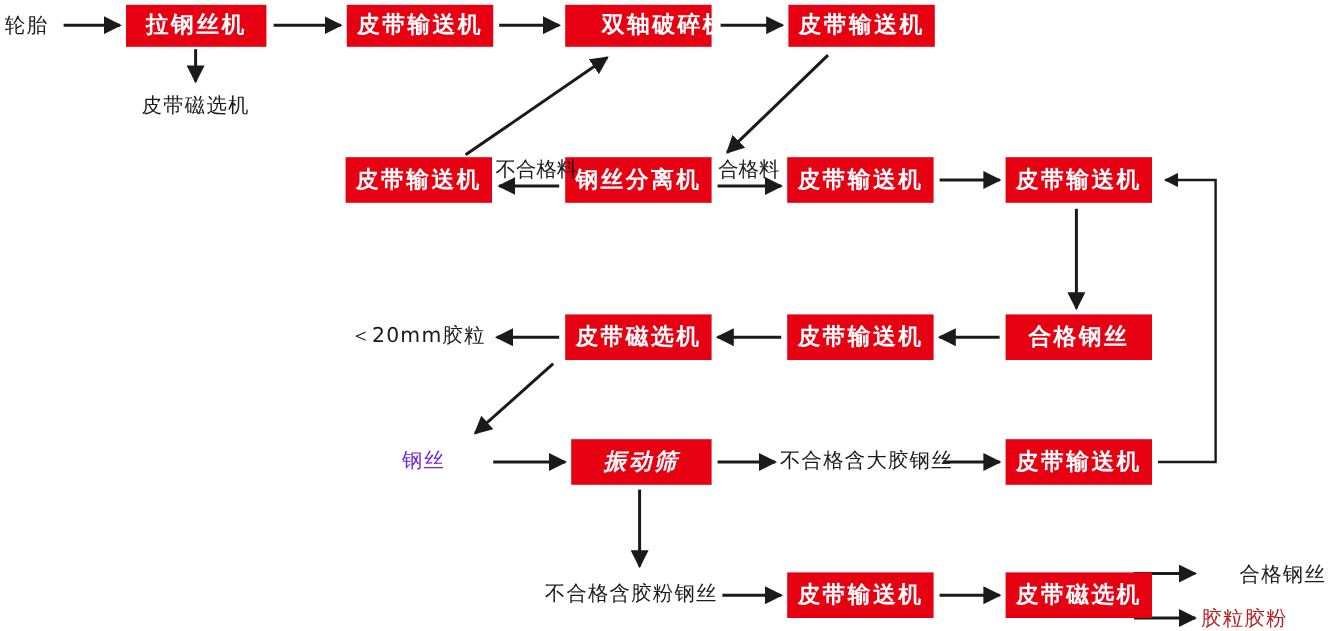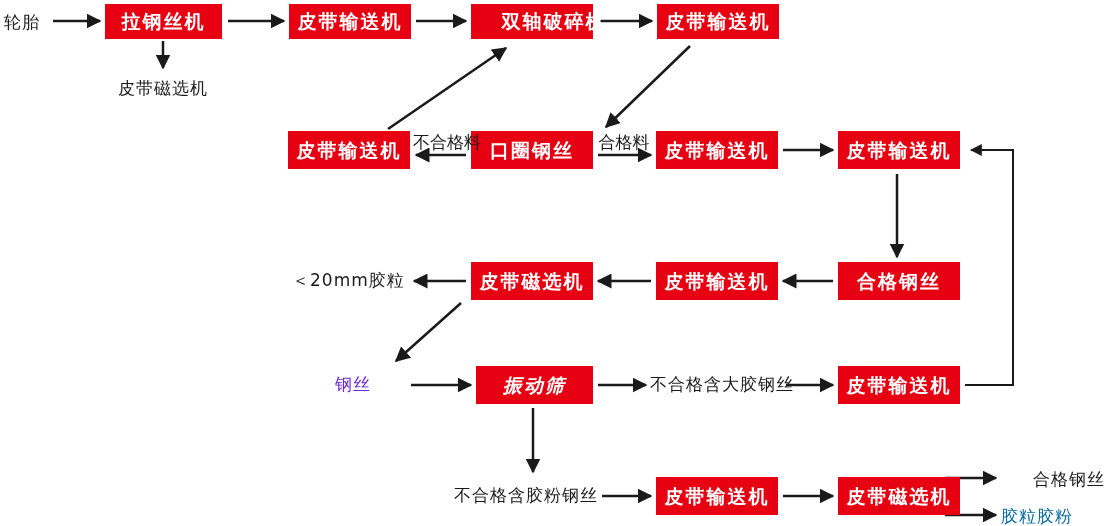--- a/index.html
+++ b/index.html
@@ -89,37 +89,37 @@
         <polyline points="945,515 996,515" fill="none" stroke="#1a1a1a" stroke-width="2.5" marker-end="url(#arrow)"></polyline>
       </g>
   </svg>
 
   <div id="node-layer">
       <div class="node" style="left: 105px; top: 4px; width: 117px; height: 35px; background: rgb(230, 0, 18); color: rgb(255, 255, 255); text-align: center;">拉钢丝机</div>
       <div class="node" style="left: 289px; top: 4px; width: 122px; height: 35px; background: rgb(230, 0, 18); color: rgb(255, 255, 255);">皮带输送机</div>
       <div class="node" style="left: 471px; top: 4px; width: 122px; height: 35px; background: rgb(230, 0, 18); color: rgb(255, 255, 255); padding-left: 44px;">双轴破碎机</div>
       <div class="node" style="left: 657px; top: 4px; width: 122px; height: 35px; background: rgb(230, 0, 18); color: rgb(255, 255, 255);">皮带输送机</div>
       <div class="node" style="left: 288px; top: 131px; width: 122px; height: 38px; background: rgb(230, 0, 18); color: rgb(255, 255, 255);">皮带输送机</div>
-      <div class="node" style="left: 471px; top: 131px; width: 122px; height: 38px; background: rgb(230, 0, 18); color: rgb(255, 255, 255);">口圈钢丝</div>
+      <div class="node" style="left: 471px; top: 131px; width: 122px; height: 38px; background: rgb(230, 0, 18); color: rgb(255, 255, 255);">钢丝分离机</div>
       <div class="node" style="left: 656px; top: 131px; width: 122px; height: 38px; background: rgb(230, 0, 18); color: rgb(255, 255, 255);">皮带输送机</div>
       <div class="node" style="left: 838px; top: 131px; width: 122px; height: 38px; background: rgb(230, 0, 18); color: rgb(255, 255, 255);">皮带输送机</div>
       <div class="node" style="left: 838px; top: 262px; width: 122px; height: 38px; background: rgb(230, 0, 18); color: rgb(255, 255, 255);">合格钢丝</div>
       <div class="node" style="left: 656px; top: 262px; width: 122px; height: 38px; background: rgb(230, 0, 18); color: rgb(255, 255, 255);">皮带输送机</div>
       <div class="node" style="left: 471px; top: 262px; width: 122px; height: 38px; background: rgb(230, 0, 18); color: rgb(255, 255, 255);">皮带磁选机</div>
       <div class="node" style="left: 476px; top: 366px; width: 117px; height: 38px; background: rgb(230, 0, 18); color: rgb(255, 255, 255); font-style: italic;">振动筛</div>
       <div class="node" style="left: 838px; top: 366px; width: 122px; height: 38px; background: rgb(230, 0, 18); color: rgb(255, 255, 255);">皮带输送机</div>
       <div class="node" style="left: 656px; top: 477px; width: 122px; height: 38px; background: rgb(230, 0, 18); color: rgb(255, 255, 255);">皮带输送机</div>
       <div class="node" style="left: 838px; top: 477px; width: 122px; height: 38px; background: rgb(230, 0, 18); color: rgb(255, 255, 255);">皮带磁选机</div>
     </div>
   <div id="label-layer">
       <div class="label" style="left: 4px; top: 14px; color: rgb(26, 26, 26); text-align: right;">轮胎</div>
       <div class="label center" style="left: 163px; top: 80px; color: rgb(26, 26, 26);">皮带磁选机</div>
       <div class="label small center" style="left: 447px; top: 134px; color: rgb(26, 26, 26);">不合格料</div>
       <div class="label small center" style="left: 624px; top: 134px; color: rgb(26, 26, 26);">合格料</div>
       <div class="label" style="left: 292px; top: 272px; color: rgb(26, 26, 26);">＜20mm胶粒</div>
       <div class="label" style="left: 335px; top: 376px; color: #6d28d9;">钢丝</div>
       <div class="label" style="left: 650px; top: 376px; color: rgb(26, 26, 26);">不合格含大胶钢丝</div>
       <div class="label" style="left: 454px; top: 487px; color: rgb(26, 26, 26);">不合格含胶粉钢丝</div>
       <div class="label" style="left: 1001px; top: 471px; color: rgb(26, 26, 26); margin-left: 32px;">合格钢丝</div>
-      <div class="label" style="left: 1001px; top: 508px; color: #0369a1;">胶粒胶粉</div>
+      <div class="label" style="left: 1001px; top: 508px; color: #b91c1c;">胶粒胶粉</div>
     </div>
 
 </div>
 
 </body></html>

